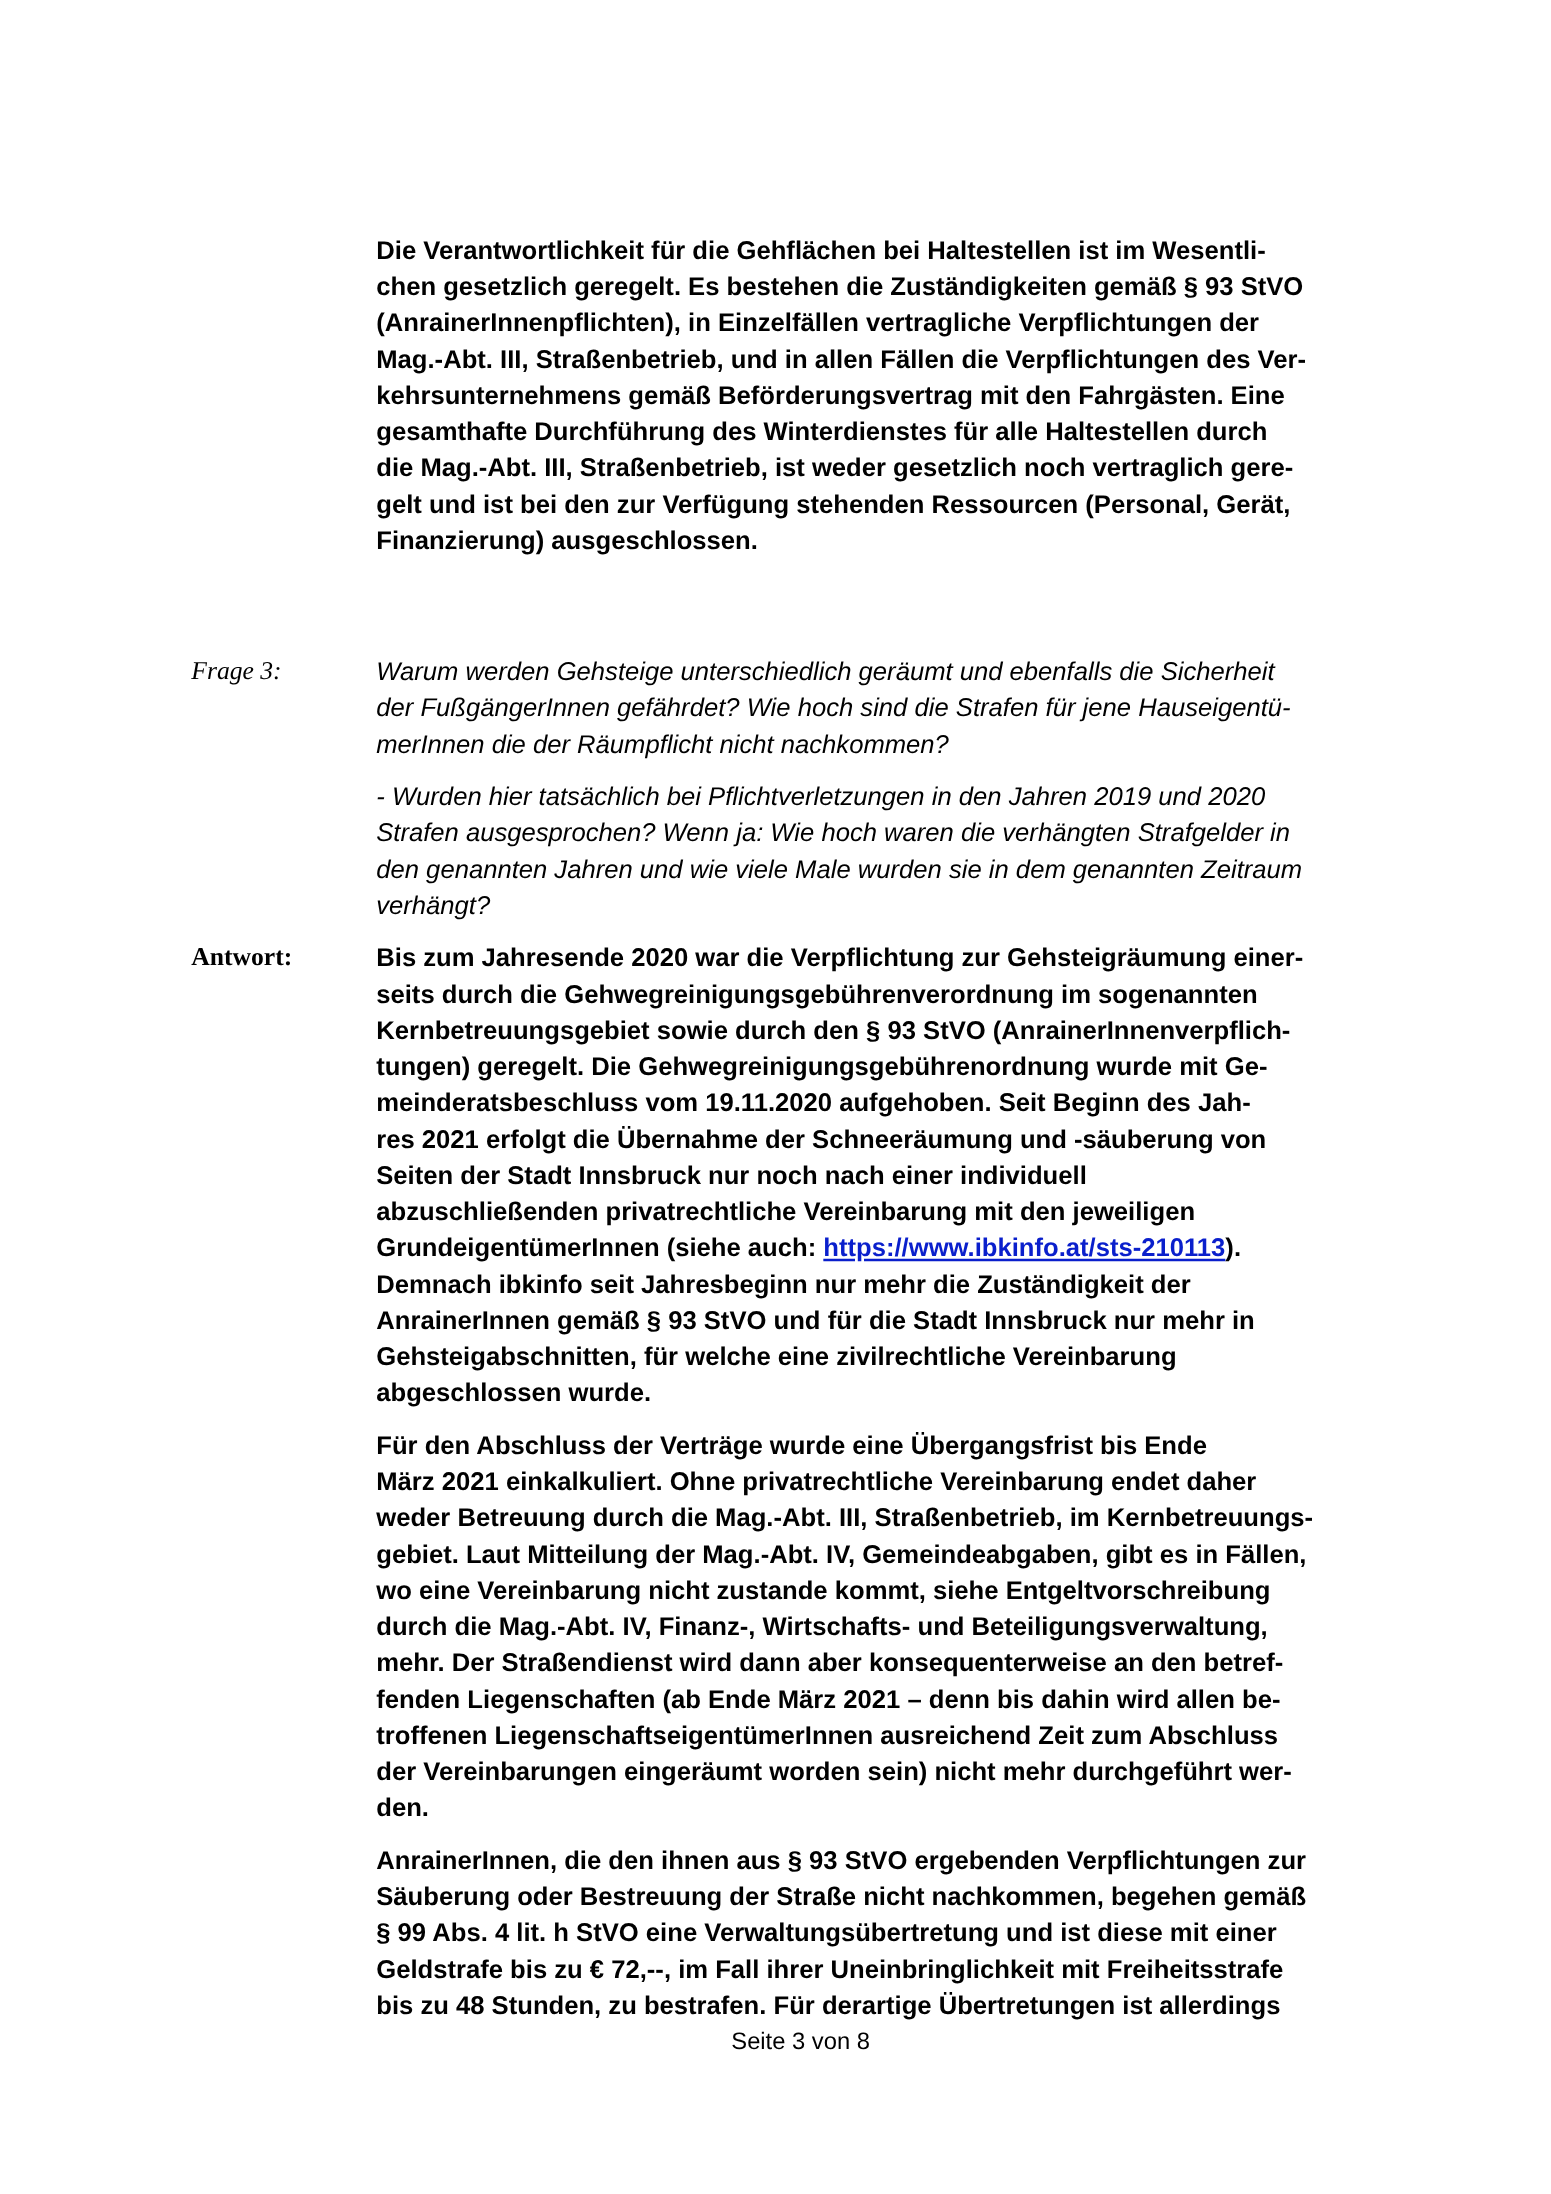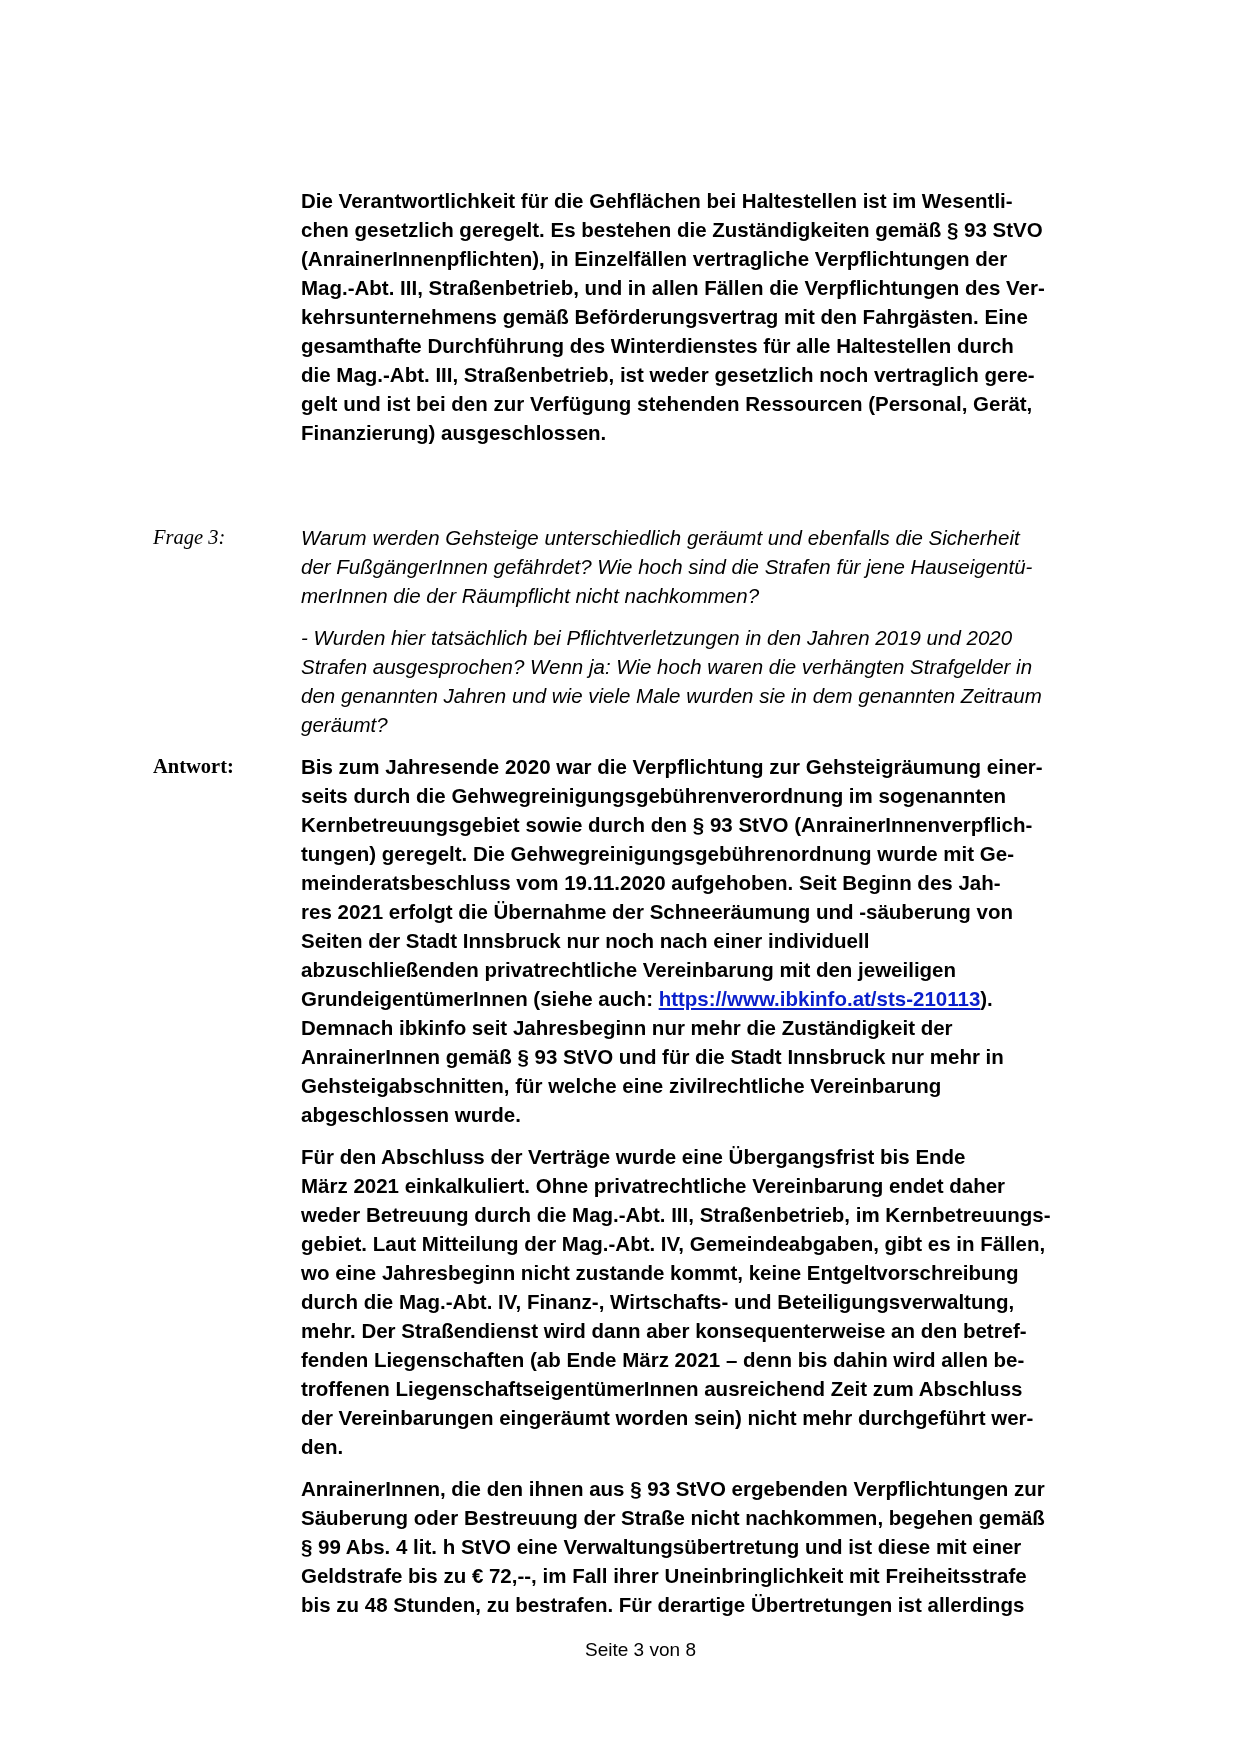--- a/index.html
+++ b/index.html
@@ -71,21 +71,21 @@
     <div class="line italic label-col" style="top:523px">Frage 3:</div>
     <div>
       <div class="line italic body-col" style="top:523px">Warum werden Gehsteige unterschiedlich geräumt und ebenfalls die Sicherheit</div>
       <div class="line italic body-col" style="top:552px">der FußgängerInnen gefährdet? Wie hoch sind die Strafen für jene Hauseigentü-</div>
       <div class="line italic body-col" style="top:581px">merInnen die der Räumpflicht nicht nachkommen?</div>
     </div>
     <div>
       <div class="line italic body-col" style="top:623px">- Wurden hier tatsächlich bei Pflichtverletzungen in den Jahren 2019 und 2020</div>
       <div class="line italic body-col" style="top:652px">Strafen ausgesprochen? Wenn ja: Wie hoch waren die verhängten Strafgelder in</div>
       <div class="line italic body-col" style="top:681px">den genannten Jahren und wie viele Male wurden sie in dem genannten Zeitraum</div>
-      <div class="line italic body-col" style="top:710px">geräumt?</div>
+      <div class="line italic body-col" style="top:710px">verhängt?</div>
     </div>
   </div>
 
   <div>
     <div class="line bold label-col" style="top:752px">Antwort:</div>
 
     <div>
       <div class="line bold body-col" style="top:752px">Bis zum Jahresende 2020 war die Verpflichtung zur Gehsteigräumung einer-</div>
       <div class="line bold body-col" style="top:781px">seits durch die Gehwegreinigungsgebührenverordnung im sogenannten</div>
       <div class="line bold body-col" style="top:810px">Kernbetreuungsgebiet sowie durch den § 93 StVO (AnrainerInnenverpflich-</div>
@@ -99,34 +99,34 @@
       <div class="line bold body-col" style="top:1042px">AnrainerInnen gemäß § 93 StVO und für die Stadt Innsbruck nur mehr in</div>
       <div class="line bold body-col" style="top:1071px">Gehsteigabschnitten, für welche eine zivilrechtliche Vereinbarung</div>
       <div class="line bold body-col" style="top:1100px">abgeschlossen wurde.</div>
     </div>
 
     <div>
       <div class="line bold body-col" style="top:1142px">Für den Abschluss der Verträge wurde eine Übergangsfrist bis Ende</div>
       <div class="line bold body-col" style="top:1171px">März 2021 einkalkuliert. Ohne privatrechtliche Vereinbarung endet daher</div>
       <div class="line bold body-col" style="top:1200px">weder Betreuung durch die Mag.-Abt. III, Straßenbetrieb, im Kernbetreuungs-</div>
       <div class="line bold body-col" style="top:1229px">gebiet. Laut Mitteilung der Mag.-Abt. IV, Gemeindeabgaben, gibt es in Fällen,</div>
-      <div class="line bold body-col" style="top:1258px">wo eine Jahresbeginn nicht zustande kommt, keine Entgeltvorschreibung</div>
+      <div class="line bold body-col" style="top:1258px">wo eine Vereinbarung nicht zustande kommt, siehe Entgeltvorschreibung</div>
       <div class="line bold body-col" style="top:1287px">durch die Mag.-Abt. IV, Finanz-, Wirtschafts- und Beteiligungsverwaltung,</div>
       <div class="line bold body-col" style="top:1316px">mehr. Der Straßendienst wird dann aber konsequenterweise an den betref-</div>
       <div class="line bold body-col" style="top:1345px">fenden Liegenschaften (ab Ende März 2021 – denn bis dahin wird allen be-</div>
       <div class="line bold body-col" style="top:1374px">troffenen LiegenschaftseigentümerInnen ausreichend Zeit zum Abschluss</div>
       <div class="line bold body-col" style="top:1403px">der Vereinbarungen eingeräumt worden sein) nicht mehr durchgeführt wer-</div>
       <div class="line bold body-col" style="top:1432px">den.</div>
     </div>
 
     <div>
       <div class="line bold body-col" style="top:1474px">AnrainerInnen, die den ihnen aus § 93 StVO ergebenden Verpflichtungen zur</div>
       <div class="line bold body-col" style="top:1503px">Säuberung oder Bestreuung der Straße nicht nachkommen, begehen gemäß</div>
       <div class="line bold body-col" style="top:1532px">§ 99 Abs. 4 lit. h StVO eine Verwaltungsübertretung und ist diese mit einer</div>
       <div class="line bold body-col" style="top:1561px">Geldstrafe bis zu € 72,--, im Fall ihrer Uneinbringlichkeit mit Freiheitsstrafe</div>
       <div class="line bold body-col" style="top:1590px">bis zu 48 Stunden, zu bestrafen. Für derartige Übertretungen ist allerdings</div>
     </div>
   </div>
 
-  <div class="footer" style="top: 1622px; margin-top: 16px;">
+  <div class="footer" style="top: 1622px;">
     <span>Seite 3 von 8</span>
   </div>
 </div>
 
 </body></html>

